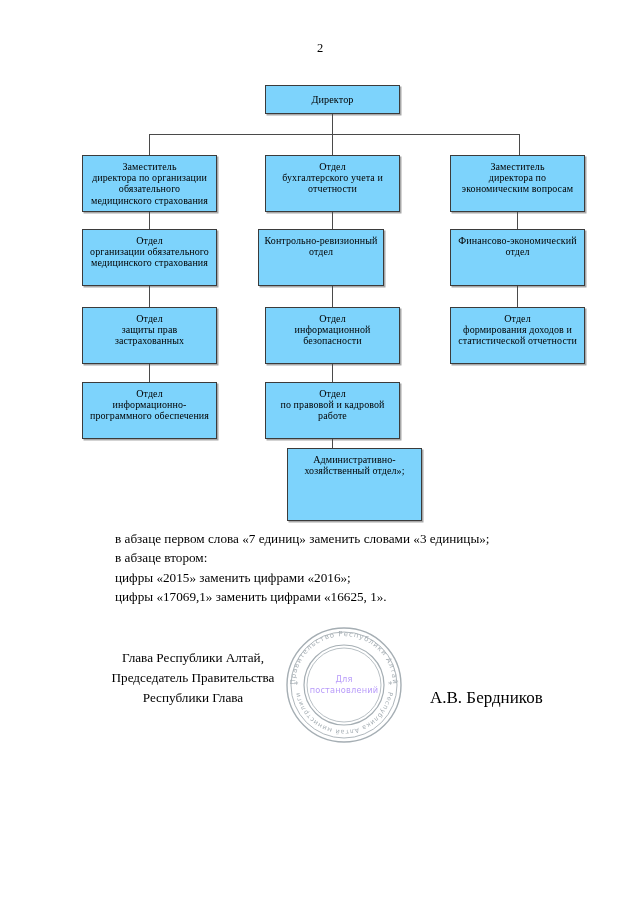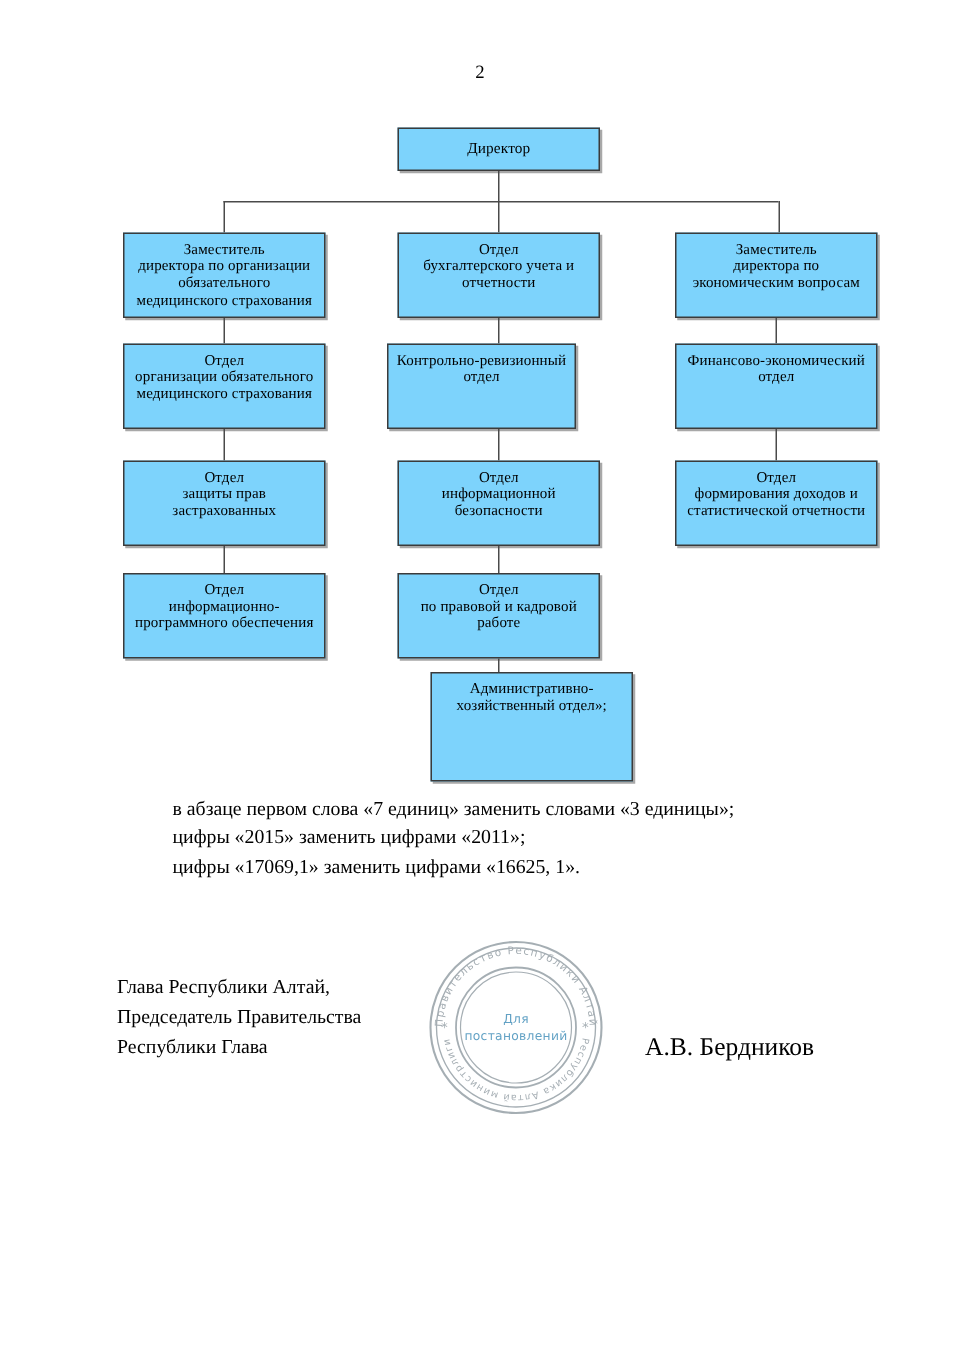--- a/index.html
+++ b/index.html
@@ -92,20 +92,21 @@
     left: 0;
     top: 648px;
     width: 640px;
     height: 80px;
   }
   #signatory-title {
     position: absolute;
     left: 78px;
     top: 0;
     width: 230px;
+    text-align: center;
     font-size: 13.2px;
     line-height: 20px;
   }
   #signatory-title div { white-space: nowrap; }
   #signatory-name {
     position: absolute;
     left: 430px;
     top: 40px;
     width: 180px;
     text-align: left;
@@ -128,21 +129,21 @@
     position: absolute;
     left: 0;
     top: 0;
     width: 122px;
     height: 122px;
     display: flex;
     flex-direction: column;
     align-items: center;
     justify-content: center;
     font-family: "DejaVu Sans", sans-serif;
-    color: #0369a1;
+    color: #8b5cf6;
   }
   .stamp-center span {
     display: block;
     font-size: 8.2px;
     line-height: 11px;
     letter-spacing: 0.2px;
     white-space: nowrap;
   }
 </style>
 </head>
@@ -219,21 +220,22 @@
     <div class="connector v" style="left:517px; top:286px; height:21px;"></div>
 
     <div class="node" style="left:450px; top:307px; width:135px; height:57px;">
       <span class="node-label">Отдел<br>формирования доходов и<br>статистической отчетности</span>
     </div>
 
   </div>
 
   <div id="body-text">
     <p>в абзаце первом слова «7 единиц» заменить словами «3 единицы»;</p>
-    <p>цифры «2015» заменить цифрами «2011»;</p>
+    <p>в абзаце втором:</p>
+    <p>цифры «2015» заменить цифрами «2016»;</p>
     <p>цифры «17069,1» заменить цифрами «16625, 1».</p>
   </div>
 
   <div id="signature-block">
     <div id="signatory-title">
       <div>Глава Республики Алтай,</div>
       <div>Председатель Правительства</div>
       <div>Республики Глава</div>
     </div>
     <div id="signatory-name">А.В. Бердников</div>

